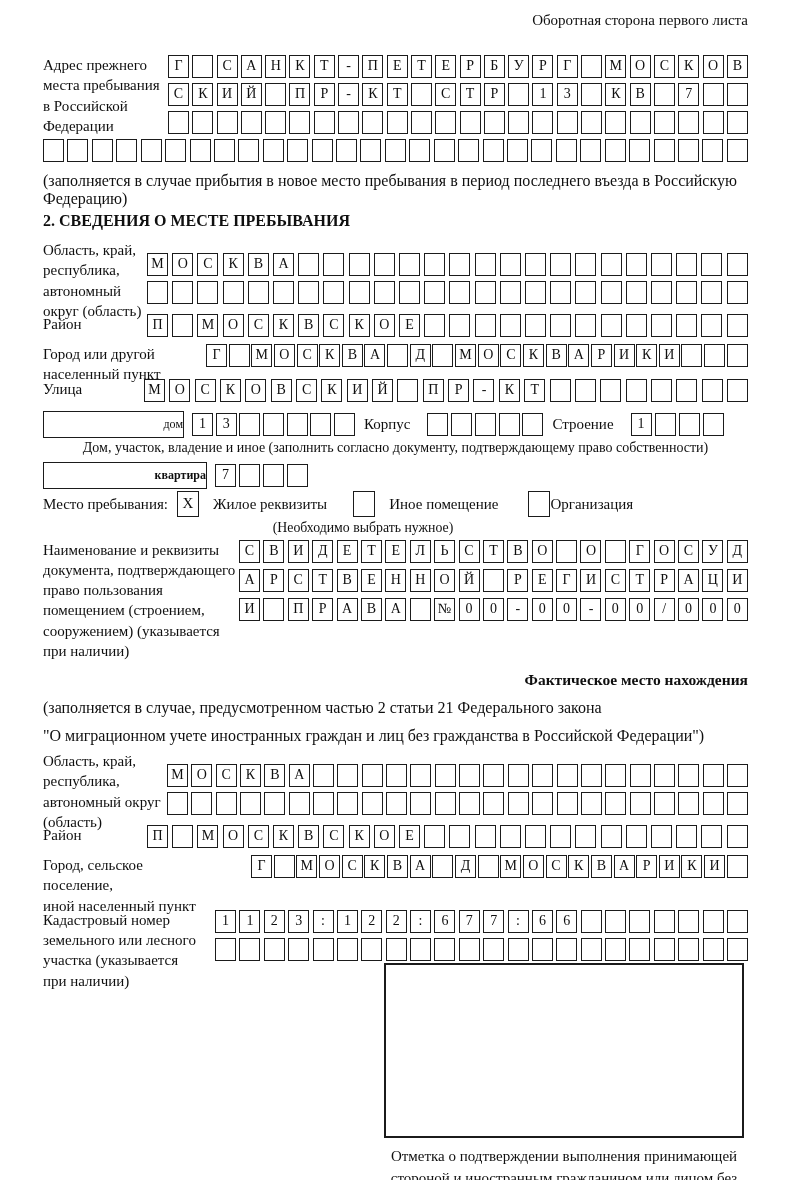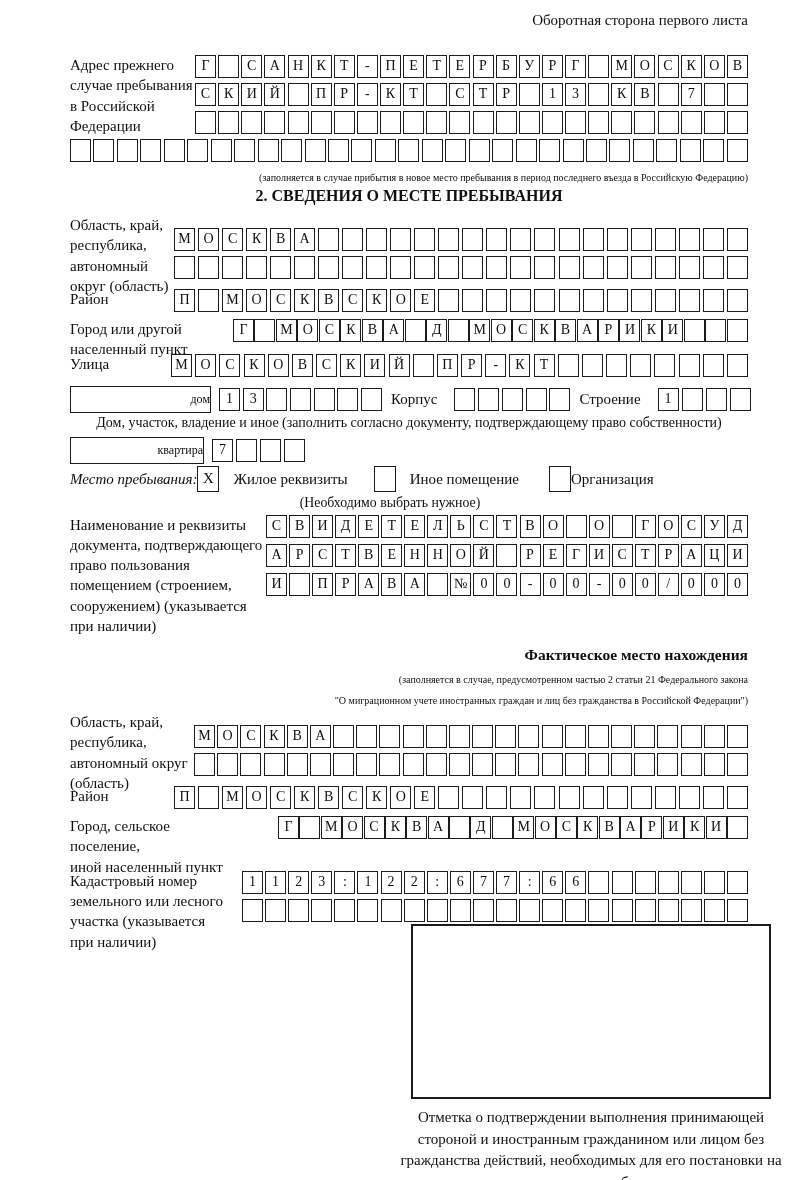--- a/index.html
+++ b/index.html
@@ -1,61 +1,61 @@
 <!DOCTYPE html>
 <html><head>
 <meta charset="utf-8">
 <style>
   html,body{margin:0;padding:0;background:#ffffff;}
   body{width:800px;height:1180px;overflow:hidden;color:#0f0f0f;
        font-family:"Liberation Serif","DejaVu Serif",serif;font-size:15px;}
-  .page{box-sizing:border-box;width:800px;height:1180px;padding:12px 52px 0 70px;}
+  .page{box-sizing:border-box;width:800px;height:1180px;padding:12px 52px 0 43px;}
   .hdr{text-align:right;font-size:15px;margin-bottom:26px;}
   .frow{display:flex;align-items:flex-start;}
   .lbl{white-space:pre-line;font-size:15px;line-height:1.35;flex:none;}
   .w125{width:125px}.w104{width:104px}.w127{width:127px}.w101{width:101px}
   .w196{width:196px}.w124{width:124px}.w172{width:172px}
   .col{flex:1;min-width:0;}
   .strip{display:flex;justify-content:space-between;margin-bottom:5px;height:23px;}
   .bx{flex:none;box-sizing:border-box;width:21px;height:23px;border:1.7px solid #1b1b1b;
       font-size:14px;line-height:20px;text-align:center;}
-  .note-c{text-align:right;font-size:10px;margin:10px 0 4px;}
+  .note-c{text-align:left;font-size:16px;margin:10px 0 4px;}
   .note-l{text-align:center;font-size:14px;margin:2px 0 6px;}
-  .sect-title{text-align:center;font-weight:bold;font-size:16px;margin:4px 0 10px;}
+  .sect-title{text-align:left;font-weight:bold;font-size:16px;margin:4px 0 10px;}
   .sub-title{text-align:right;font-weight:bold;font-size:15.5px;margin:10px 0 8px;}
   .hang7{margin-bottom:-7px;align-items:center;}
   .hang6{margin-bottom:-6px;gap:36px;}
   .mb4{margin-bottom:4px;}.mb6{margin-bottom:6px;}.mb2{margin-bottom:2px;}
   .widebox{box-sizing:border-box;border:1.8px solid #1b1b1b;height:27px;
            text-align:right;font-size:12px;line-height:24px;flex:none;}
   .wb-dom{width:141px;}
-  .wb-kv{width:134px;}
+  .wb-kv{width:164px;font-weight:bold;}
   .fstrip{display:flex;justify-content:space-between;flex:none;margin-left:8px;margin-top:2px;}
   .fs7{width:163px}.fs5{width:116px}.fs4{width:93px}
   .inline-lbl{font-size:15px;line-height:27px;margin:0 9px;flex:none;}
   .chk{box-sizing:border-box;flex:none;width:22px;height:26px;border:1.8px solid #1b1b1b;
        text-align:center;line-height:23px;font-size:15px;}
-  .mesto-lbl{line-height:26px;font-style:italic;}
+  .mesto-lbl{line-height:26px;margin-right:9px;}
   .opt-lbl{line-height:26px;}
   .m14{margin-left:14px}.m26{margin-left:26px}.m30{margin-left:30px}.m20{}
   .mesto-note{width:400px;margin-left:120px;text-align:center;font-size:13.8px;margin-top:3px;margin-bottom:4px;}
   .stamp{box-sizing:border-box;width:360px;height:175px;border:2px solid #1b1b1b;
          margin:-28px 0 8px 341px;background:#fff;}
   .stamp-cap{width:400px;margin-left:321px;text-align:center;font-size:15px;line-height:1.45;}
 </style>
 </head>
 <body>
 
 <div class="page">
 
   <div class="hdr">Оборотная сторона первого листа</div>
 
   <div class="frow">
     <div class="lbl w125">Адрес прежнего
-случае пребывания
+места пребывания
 в Российской
 Федерации</div>
     <div class="col">
       <div class="strip">
           <div class="bx">Г</div>
           <div class="bx"></div>
           <div class="bx">С</div>
           <div class="bx">А</div>
           <div class="bx">Н</div>
           <div class="bx">К</div>

